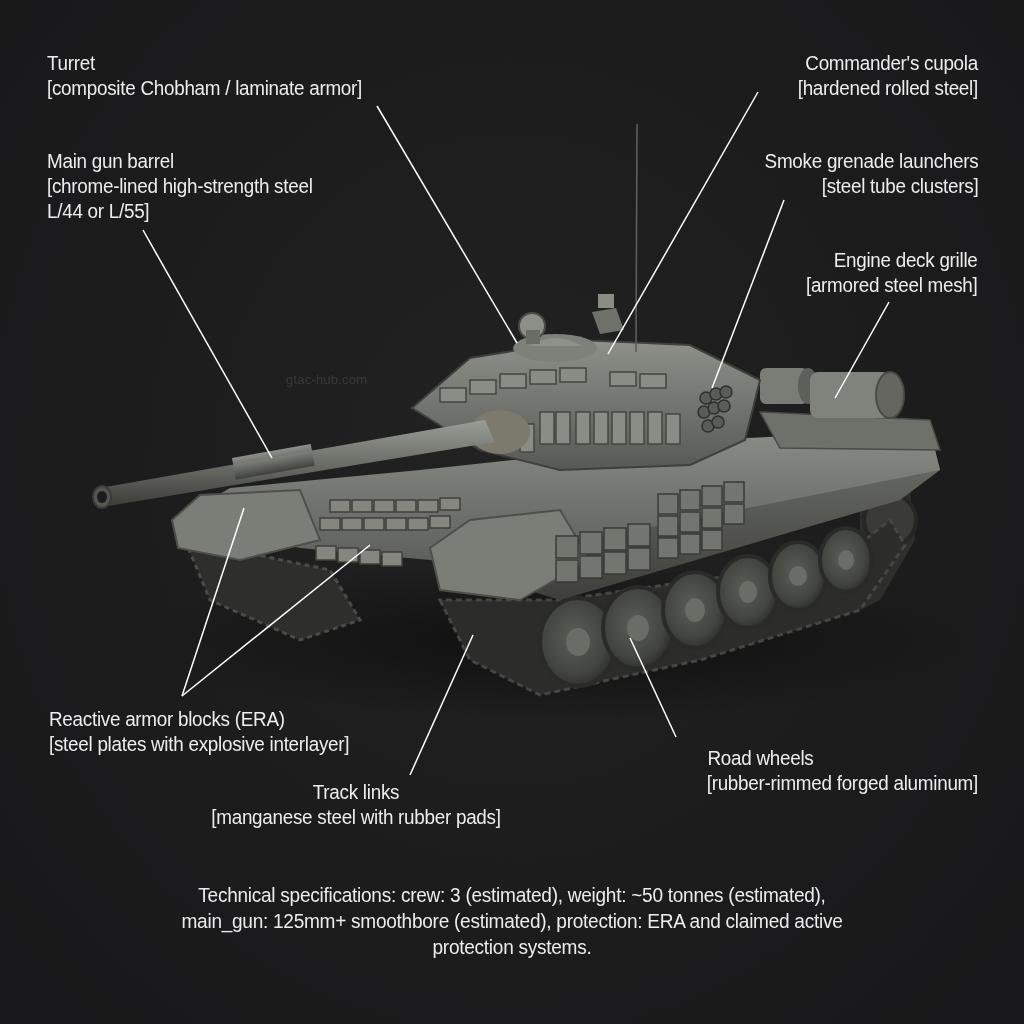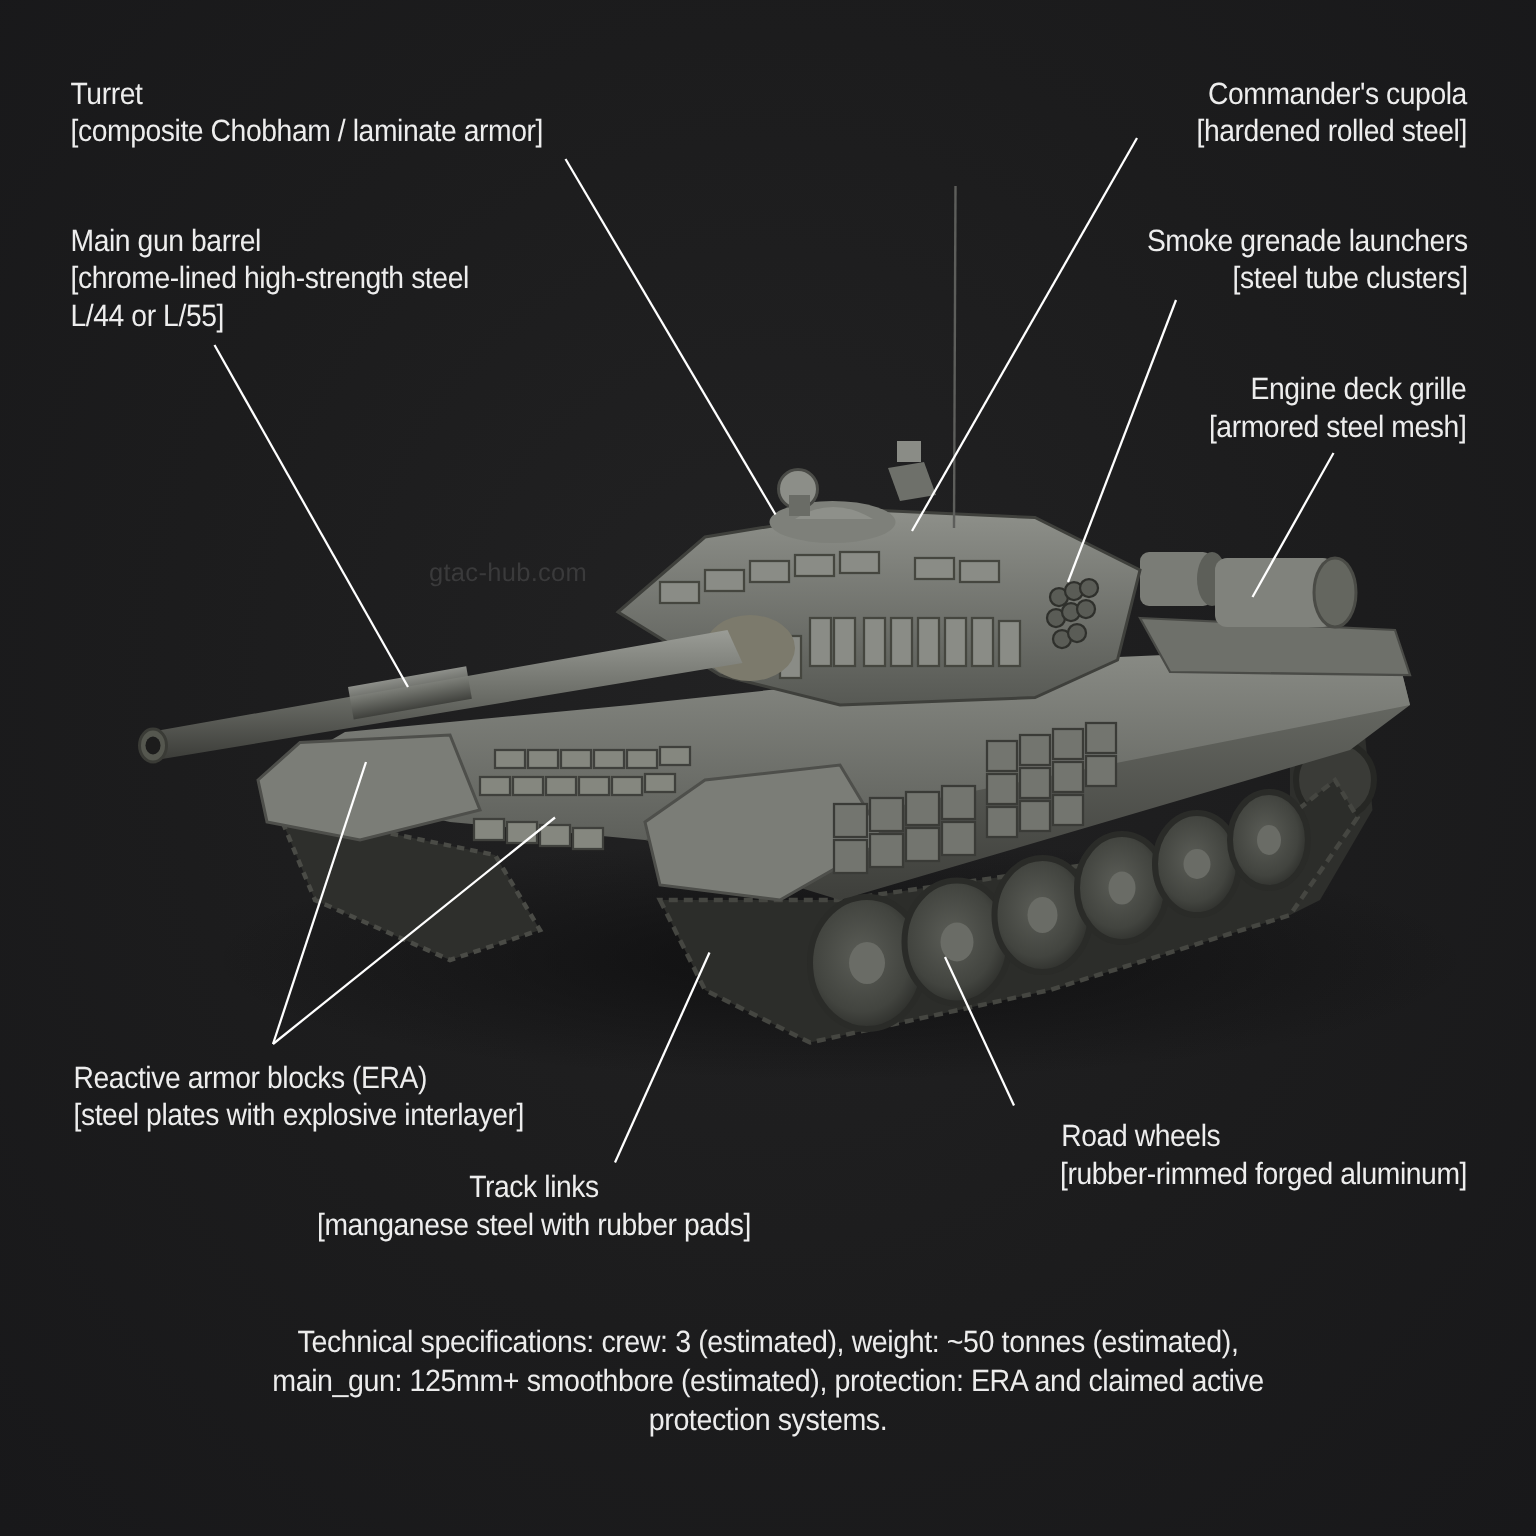--- a/index.html
+++ b/index.html
@@ -14,21 +14,21 @@
   svg.art { position:absolute; left:0; top:0; }
   .label {
     position:absolute; font-size:20.5px; line-height:25px;
     letter-spacing:-0.3px; color:#ededed; white-space:nowrap;
     transform: scaleX(0.92); transform-origin: left top;
   }
   .label.right { text-align:right; transform-origin: right top; }
   .label.center { text-align:center; transform-origin: center top; }
   .label div { display:block; }
   .watermark {
-    position:absolute; left:286px; top:372px; font-size:17px;
+    position:absolute; left:286px; top:372px; font-size:13px;
     color:#3a3a3b; letter-spacing:0.2px;
   }
   .specs {
     position:absolute; left:92px; top:882px; width:840px;
     text-align:center; font-size:20.5px; line-height:26px; color:#ececec;
     letter-spacing:-0.3px; transform: scaleX(0.93); transform-origin:center top;
   }
 </style>
 </head>
 <body>

